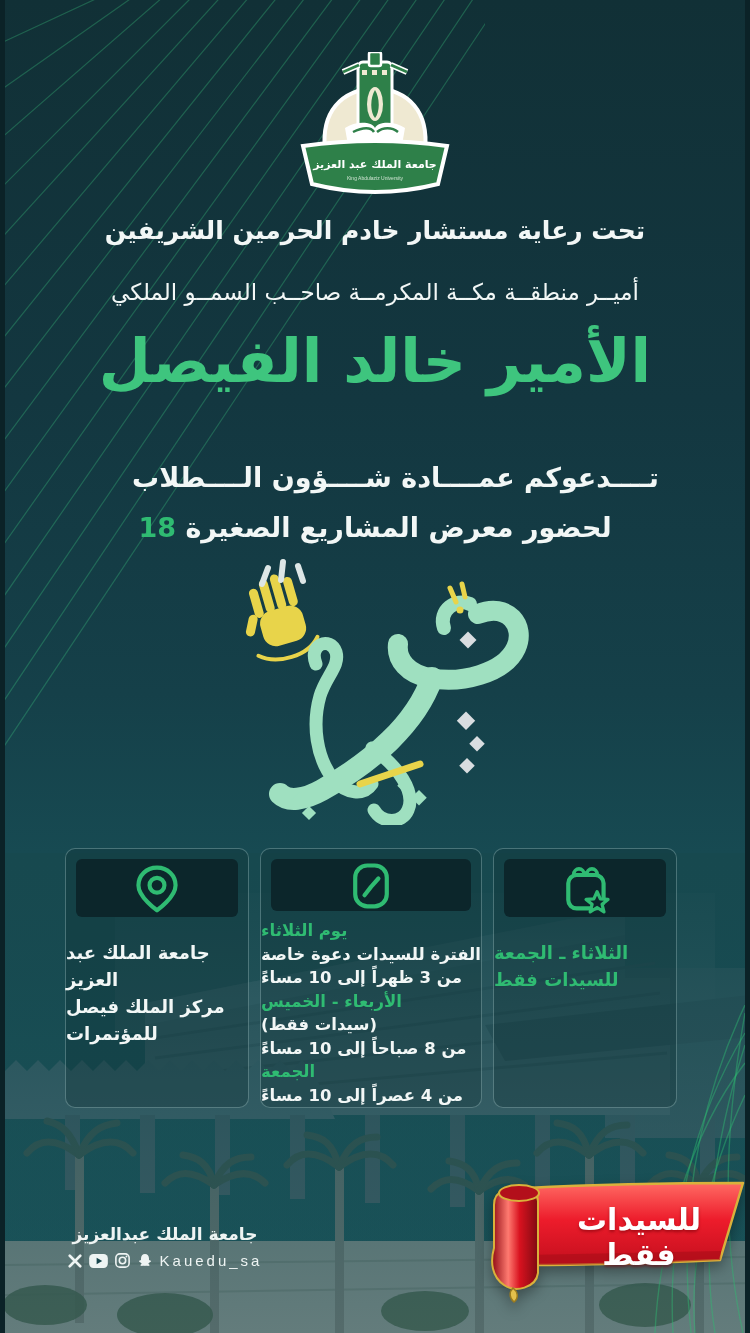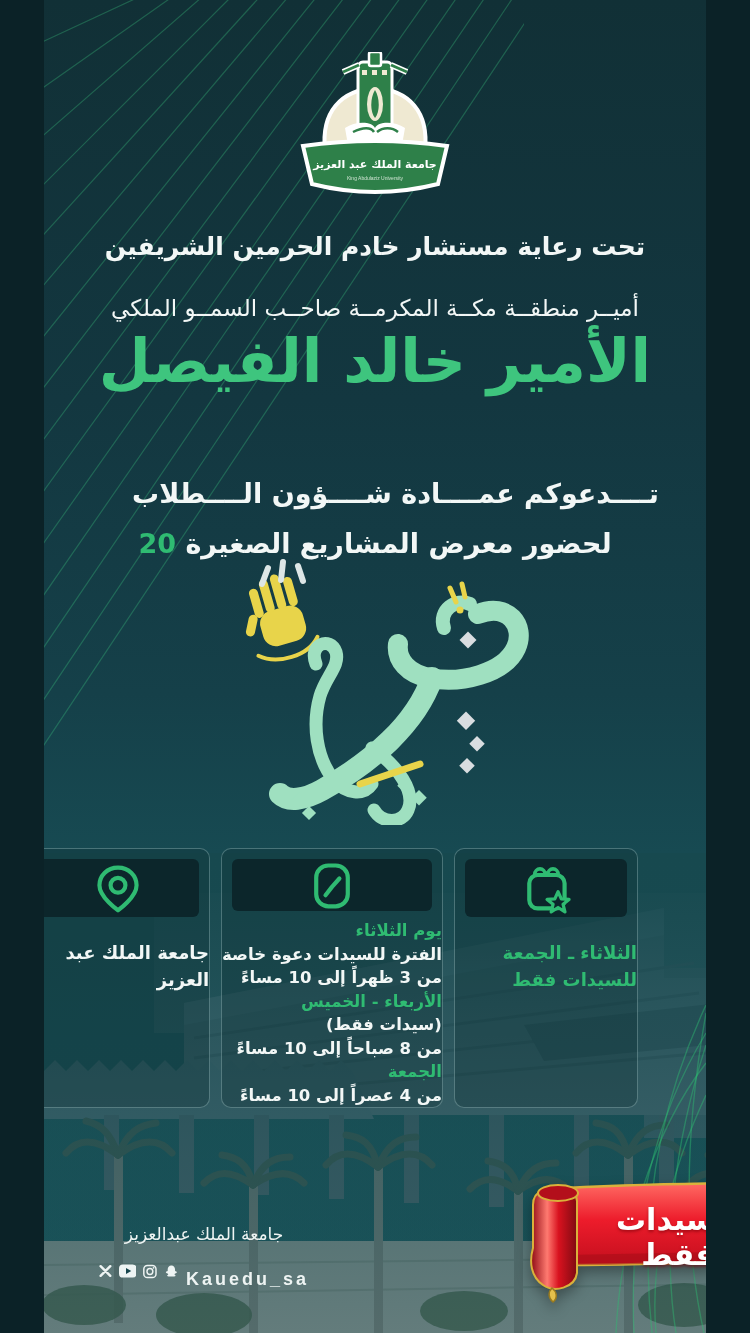--- a/index.html
+++ b/index.html
@@ -1,49 +1,49 @@
 <!DOCTYPE html>
 <html lang="ar"><head>
 <meta charset="utf-8">
 <style>
   html,body{margin:0;padding:0;background:#0b2227;}
   .poster{
-    position:relative;width:662px;height:1333px;overflow:hidden;
+    position:relative;width:740px;height:1333px;overflow:hidden;
     margin:0 auto;direction:rtl;
     font-family:"DejaVu Sans",sans-serif;
     background:linear-gradient(180deg,#113036 0%,#133740 30%,#154049 52%,#174a52 64%,#1a545b 78%,#1b585e 100%);
   }
   .abs{position:absolute;}
   .ctr{left:0;right:0;text-align:center;}
-  .white{color:#f2f7f6;margin-top:16px;}
+  .white{color:#f2f7f6;}
   .accent{color:#2fbb72;}
   
   .h1{top:216px;font-size:25px;font-weight:bold;letter-spacing:0;white-space:nowrap;}
   .h2{top:279px;font-size:23px;font-weight:normal;white-space:nowrap;}
   .prince{top:326px;font-size:60px;font-weight:bold;color:#3ec57e;white-space:nowrap;}
   .inv1{top:462px;font-size:27px;font-weight:bold;white-space:nowrap;padding-left:41px;}
   .inv2{top:512px;font-size:27px;font-weight:bold;white-space:nowrap;}
   .inv2 .num{color:#2fbb72;}
   
   .cards{top:848px;right:68px;width:612px;height:260px;display:flex;gap:11px;}
   .card{
     flex:1 1 0;border:1px solid rgba(190,225,225,.32);border-radius:10px;
     background:rgba(14,45,51,.30);display:flex;flex-direction:column;align-items:stretch;
   }
   .card-band{height:58px;margin:10px 10px 0 10px;background:#0c262b;border-radius:6px;
     display:flex;align-items:center;justify-content:center;}
-  .card-body{flex:1;text-align:right;color:#f2f7f6;}
+  .card-body{flex:1;text-align:left;color:#f2f7f6;}
   .loc-body,.date-body{padding-top:22px;font-size:18px;font-weight:bold;line-height:27px;}
   .date-body .rng{font-size:17px;}
   .time-body{padding-top:8px;font-size:16.5px;font-weight:bold;line-height:23.5px;}
   .time-line{white-space:nowrap;}
   
-  .brand-name{left:55px;top:1224px;width:210px;text-align:center;font-size:17px;font-weight:normal;color:#eef4f3;}
+  .brand-name{left:55px;top:1224px;width:210px;text-align:center;font-size:17px;font-weight:bold;color:#eef4f3;}
   .social-row{left:55px;top:1252px;width:210px;display:flex;direction:ltr;align-items:center;justify-content:center;gap:7px;color:#eef4f3;}
-  .social-handle{font-family:"Liberation Sans",sans-serif;font-size:18px;letter-spacing:3px;font-weight:bold;margin-top:17px;}
+  .social-handle{font-family:"Liberation Sans",sans-serif;font-size:15px;letter-spacing:3px;font-weight:normal;}
   
   .ribbon{left:478px;top:1174px;width:270px;height:132px;filter:drop-shadow(0 6px 7px rgba(0,0,0,.35));}
   .ribbon-label{position:absolute;left:72px;top:28px;width:168px;text-align:center;
     font-size:30px;font-weight:bold;color:#ffffff;text-shadow:0 2px 3px rgba(120,0,10,.55);}
   
   .emblem{left:50%;top:52px;transform:translateX(-50%);}
   .event-logo{left:50%;top:550px;transform:translateX(-50%);}
   .lines-tl{left:0;top:0;}
   .net-br{right:0;top:1005px;}
   .photo{left:0;top:853px;}
@@ -193,21 +193,21 @@
       <text x="80" y="128" text-anchor="middle" fill="#cfe3d2" font-size="5" font-family="Liberation Sans, sans-serif">King Abdulaziz University</text>
     </g>
   </svg>
 
   <div class="abs ctr h1 white">تحت رعاية مستشار خادم الحرمين الشريفين</div>
   <div class="abs ctr h2 white">أميــر منطقــة مكــة المكرمــة صاحــب السمــو الملكي</div>
   <div class="abs ctr prince">الأمير خالد الفيصل</div>
   <div class="abs ctr inv1 white">تــــدعوكم عمــــادة شــــؤون الــــطلاب</div>
   <div class="abs ctr inv2 white">
     <span>لحضور معرض المشاريع الصغيرة</span>
-    <span class="num">20</span>
+    <span class="num">18</span>
   </div>
 
   <svg class="abs event-logo" width="330" height="275" viewBox="0 0 330 275" fill="none">
     <g transform="rotate(-16 72 72)">
       <rect x="50" y="58" width="44" height="36" rx="13" fill="#e8d44a"></rect>
       <rect x="48" y="32" width="9" height="30" rx="4.5" fill="#e8d44a"></rect>
       <rect x="60" y="26" width="9" height="34" rx="4.5" fill="#e8d44a"></rect>
       <rect x="72" y="24" width="9" height="36" rx="4.5" fill="#e8d44a"></rect>
       <rect x="84" y="30" width="9" height="30" rx="4.5" fill="#e8d44a"></rect>
       <rect x="38" y="56" width="9" height="22" rx="4.5" transform="rotate(28 42 66)" fill="#e8d44a"></rect>
@@ -283,20 +283,21 @@
 
     <div class="card">
       <div class="card-band">
         <svg width="52" height="52" viewBox="0 0 56 56" fill="none">
           <path d="M28,6 C40,6 48,15 48,25 C48,38 28,52 28,52 C28,52 8,38 8,25 C8,15 16,6 28,6 Z" stroke="#2fbb72" stroke-width="4.5" stroke-linejoin="round"></path>
           <circle cx="28" cy="25" r="8" stroke="#2fbb72" stroke-width="4.5"></circle>
         </svg>
       </div>
       <div class="card-body loc-body">
         <div>جامعة الملك عبد العزيز</div>
+        <div>مركز الملك فيصل للمؤتمرات</div>
       </div>
     </div>
   </div>
 
   <div class="abs ribbon">
     <svg width="270" height="132" viewBox="0 0 270 132">
       <defs>
         <linearGradient id="gRed" x1="0" y1="0" x2="0" y2="1">
           <stop offset="0" stop-color="#ff6a63"></stop>
             <stop offset="0.45" stop-color="#ed1c2b"></stop>

